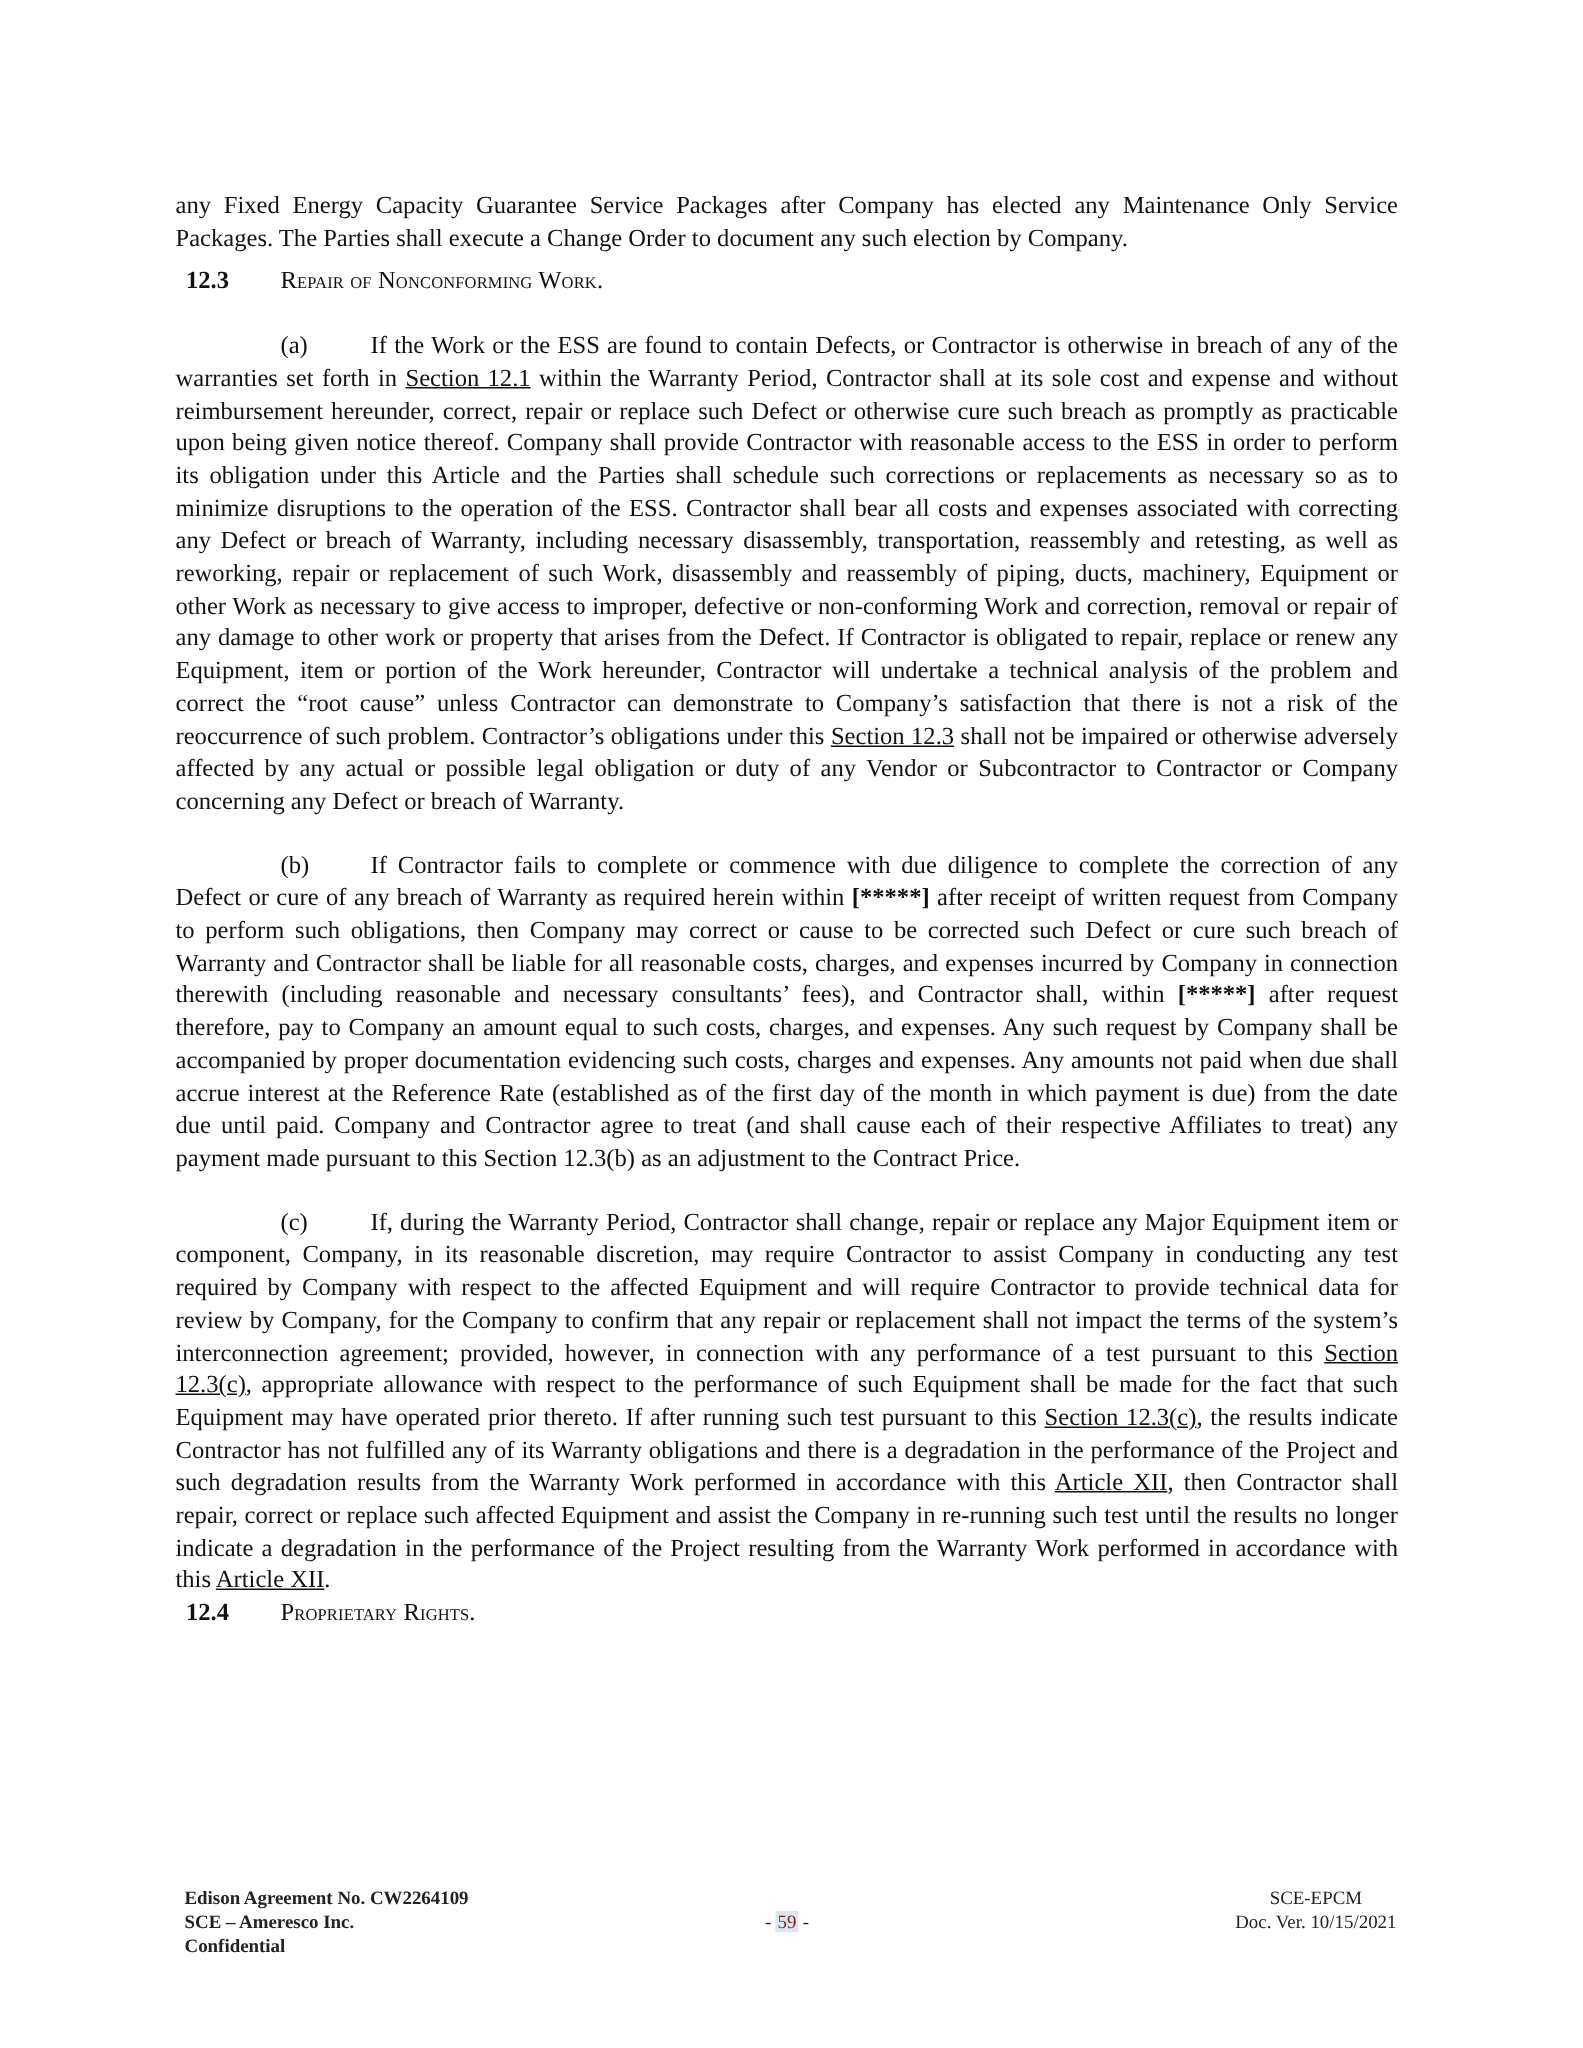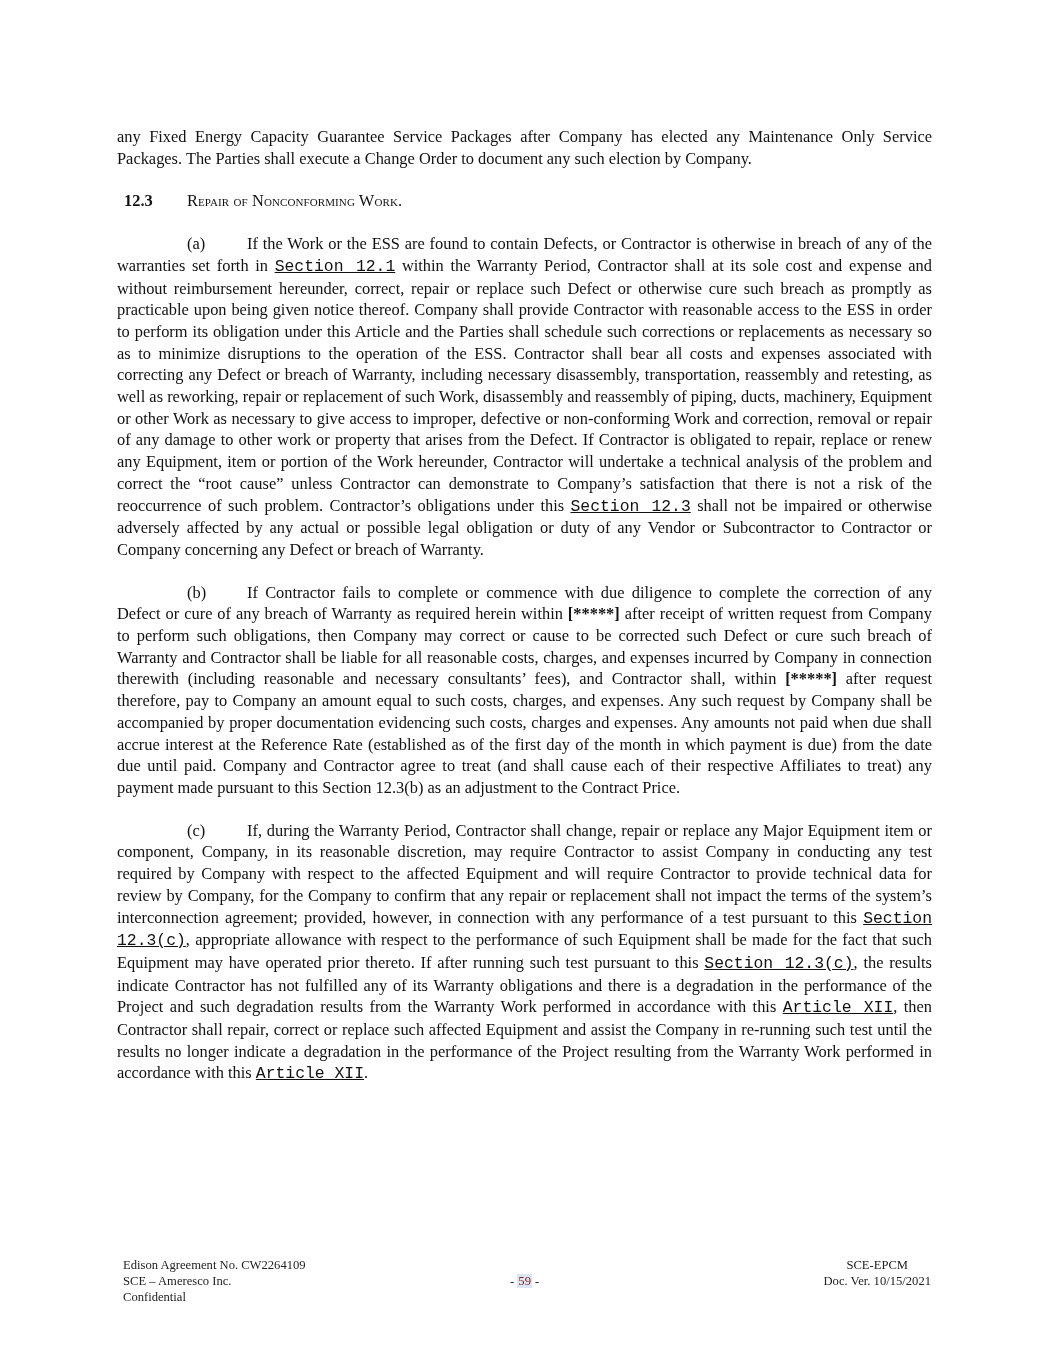--- a/index.html
+++ b/index.html
@@ -30,38 +30,38 @@
       padding-left: 7px;
     }
     .sec-num { display: inline-block; width: 63px; font-weight: bold; }
     .sec-title {
       font-variant: small-caps;
       font-size: 16.4px;
       letter-spacing: 0.1px;
     }
     .para-block { text-indent: 70px; }
     .sublabel { display: inline-block; width: 60px; text-indent: 0; }
-    .u { text-decoration: underline; font-family: Liberation Mono, monospace; }
+    .u { text-decoration: underline; }
     .b { font-weight: bold; }
-    #intro { margin-bottom: 21px; }
+    #intro { margin-bottom: 7px; }
     #h-12-3 { margin-bottom: 21px; }
     #para-a { margin-bottom: 21px; }
     #para-b { margin-bottom: 21px; }
     #para-c { }
 
     .footer {
       position: absolute;
       left: 123px;
       top: 1257px;
       width: 808px;
       font-size: 12.6px;
       line-height: 16.2px;
       color: #222222;
     }
-    .footer-left { position: absolute; left: 0; top: 0; }
+    .footer-left { position: absolute; left: 0; top: 0; font-weight: bold; }
     .footer-center { position: absolute; left: 387px; top: 16px; }
     .footer-right { position: absolute; right: 0; top: 0; text-align: center; }
     .page-num {
       background: #dce6f2;
       color: #7f1d1d;
       padding: 0 1px;
     }
   </style>
 </head>
 <body>
@@ -73,20 +73,23 @@
   <div id="h-12-3" class="sec-heading">
     <span class="sec-num">12.3</span><span class="sec-title">Repair of Nonconforming Work.</span>
   </div>
 
   <p id="para-a" class="para-block"><span class="sublabel">(a)</span><span>If the Work or the ESS are found to contain Defects, or Contractor is otherwise in breach of any of the warranties set forth in </span><span class="u">Section 12.1</span><span> within the Warranty Period, Contractor shall at its sole cost and expense and without reimbursement hereunder, correct, repair or replace such Defect or otherwise cure such breach as promptly as practicable upon being given notice thereof.  Company shall provide Contractor with reasonable access to the ESS in order to perform its obligation under this Article and the Parties shall schedule such corrections or replacements as necessary so as to minimize disruptions to the operation of the ESS.  Contractor shall bear all costs and expenses associated with correcting any Defect or breach of Warranty, including necessary disassembly, transportation, reassembly and retesting, as well as reworking, repair or replacement of such Work, disassembly and reassembly of piping, ducts, machinery, Equipment or other Work as necessary to give access to improper, defective or non-conforming Work and correction, removal or repair of any damage to other work or property that arises from the Defect.  If Contractor is obligated to repair, replace or renew any Equipment, item or portion of the Work hereunder, Contractor will undertake a technical analysis of the problem and correct the “root cause” unless Contractor can demonstrate to Company’s satisfaction that there is not a risk of the reoccurrence of such problem.  Contractor’s obligations under this </span><span class="u">Section 12.3</span><span> shall not be impaired or otherwise adversely affected by any actual or possible legal obligation or duty of any Vendor or Subcontractor to Contractor or Company concerning any Defect or breach of Warranty.</span></p>
 
   <p id="para-b" class="para-block"><span class="sublabel">(b)</span><span>If Contractor fails to complete or commence with due diligence to complete the correction of any Defect or cure of any breach of Warranty as required herein within </span><span class="b">[*****]</span><span> after receipt of written request from Company to perform such obligations, then Company may correct or cause to be corrected such Defect or cure such breach of Warranty and Contractor shall be liable for all reasonable costs, charges, and expenses incurred by Company in connection therewith (including reasonable and necessary consultants’ fees), and Contractor shall, within </span><span class="b">[*****]</span><span> after request therefore, pay to Company an amount equal to such costs, charges, and expenses.  Any such request by Company shall be accompanied by proper documentation evidencing such costs, charges and expenses.  Any amounts not paid when due shall accrue interest at the Reference Rate (established as of the first day of the month in which payment is due) from the date due until paid.  Company and Contractor agree to treat (and shall cause each of their respective Affiliates to treat) any payment made pursuant to this Section 12.3(b) as an adjustment to the Contract Price.</span></p>
 
   <p id="para-c" class="para-block"><span class="sublabel">(c)</span><span>If, during the Warranty Period, Contractor shall change, repair or replace any Major Equipment item or component, Company, in its reasonable discretion, may require Contractor to assist Company in conducting any test required by Company with respect to the affected Equipment and will require Contractor to provide technical data for review by Company, for the Company to confirm that any repair or replacement shall not impact the terms of the system’s interconnection agreement; provided, however, in connection with any performance of a test pursuant to this </span><span class="u">Section 12.3(c)</span><span>, appropriate allowance with respect to the performance of such Equipment shall be made for the fact that such Equipment may have operated prior thereto.  If after running such test pursuant to this </span><span class="u">Section 12.3(c)</span><span>, the results indicate Contractor has not fulfilled any of its Warranty obligations and there is a degradation in the performance of the Project and such degradation results from the Warranty Work performed in accordance with this </span><span class="u">Article XII</span><span>, then Contractor shall repair, correct or replace such affected Equipment and assist the Company in re-running such test until the results no longer indicate a degradation in the performance of the Project resulting from the Warranty Work performed in accordance with this </span><span class="u">Article XII</span><span>.</span></p>
 
+  <div id="h-12-4" class="sec-heading">
+    <span class="sec-num">12.4</span><span class="sec-title">Proprietary Rights.</span>
+  </div>
 
 </div>
 
 <div class="footer">
   <div class="footer-left">
     <div>Edison Agreement No. CW2264109</div>
     <div>SCE – Ameresco Inc.</div>
     <div>Confidential</div>
   </div>
   <div class="footer-center">

